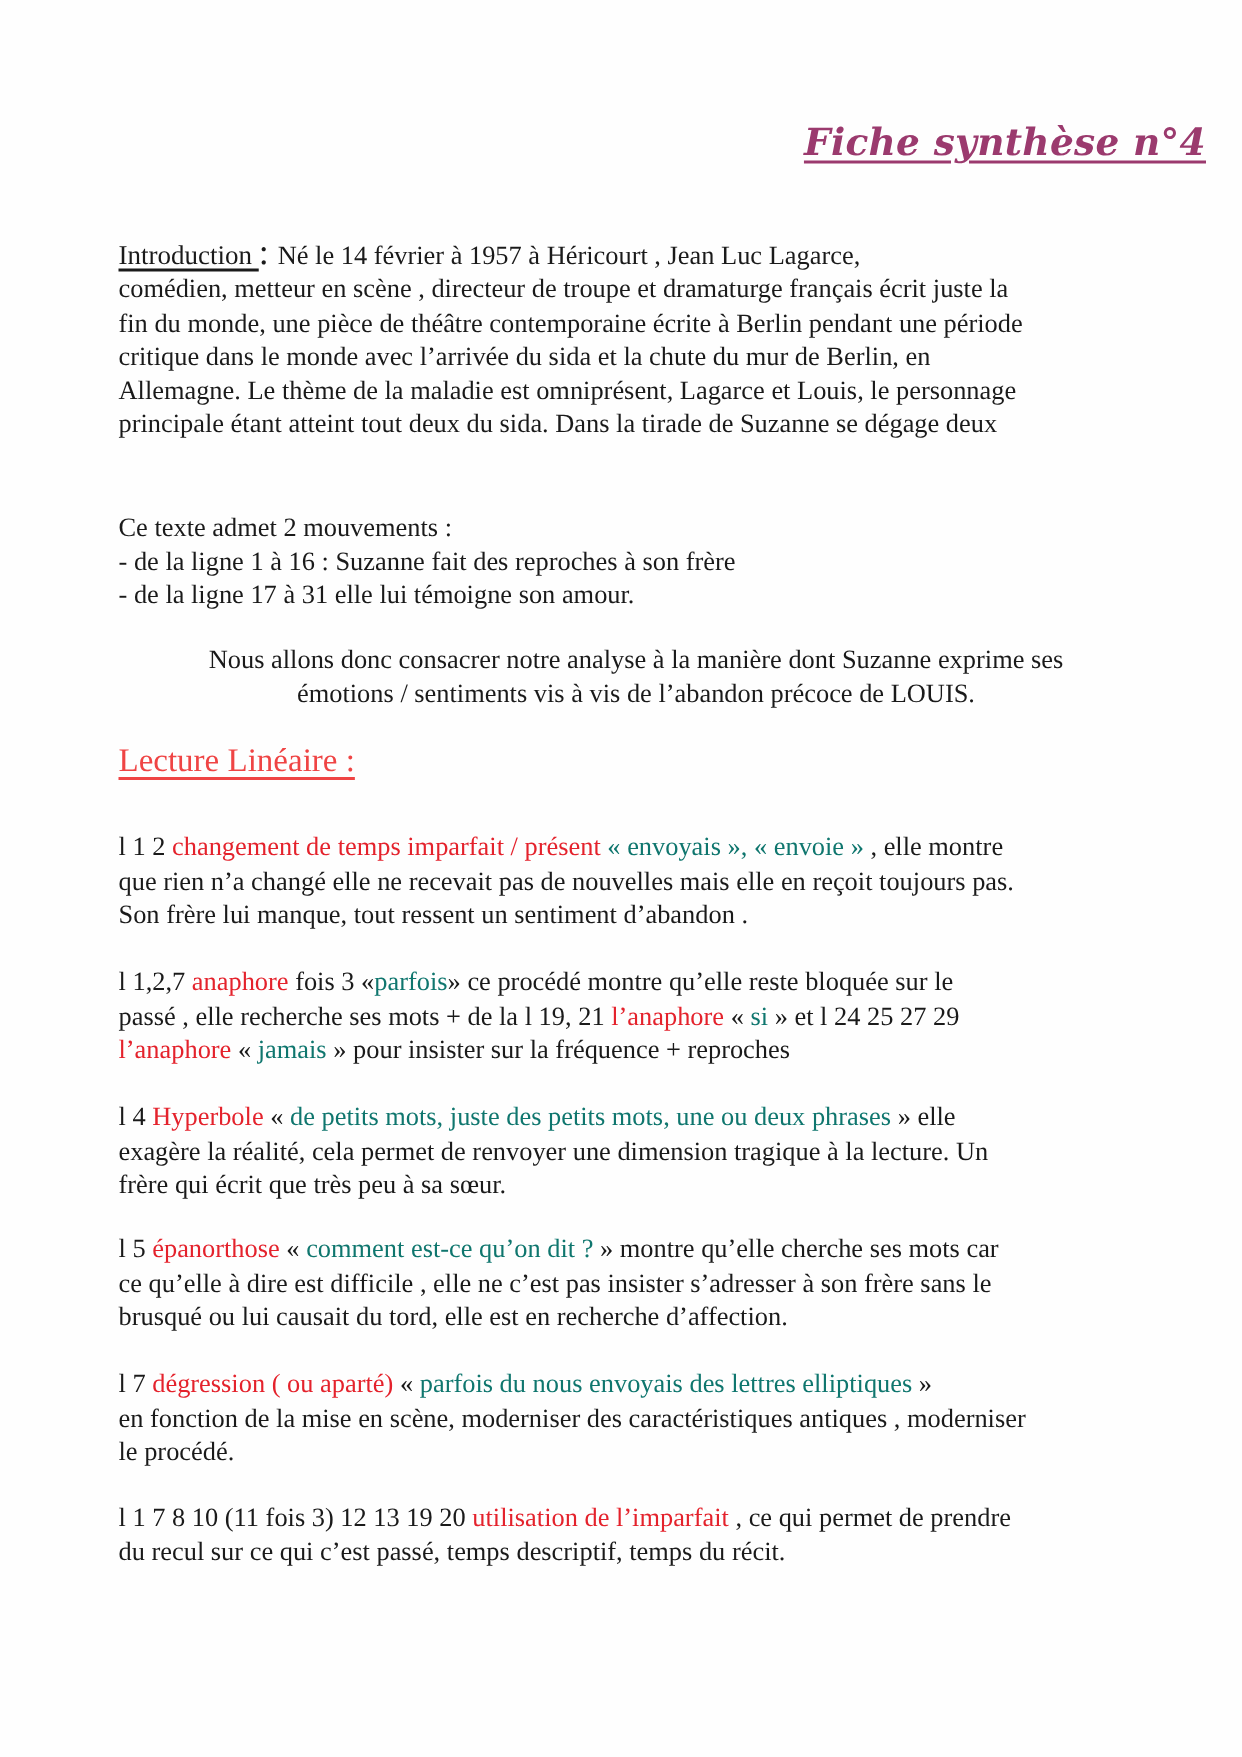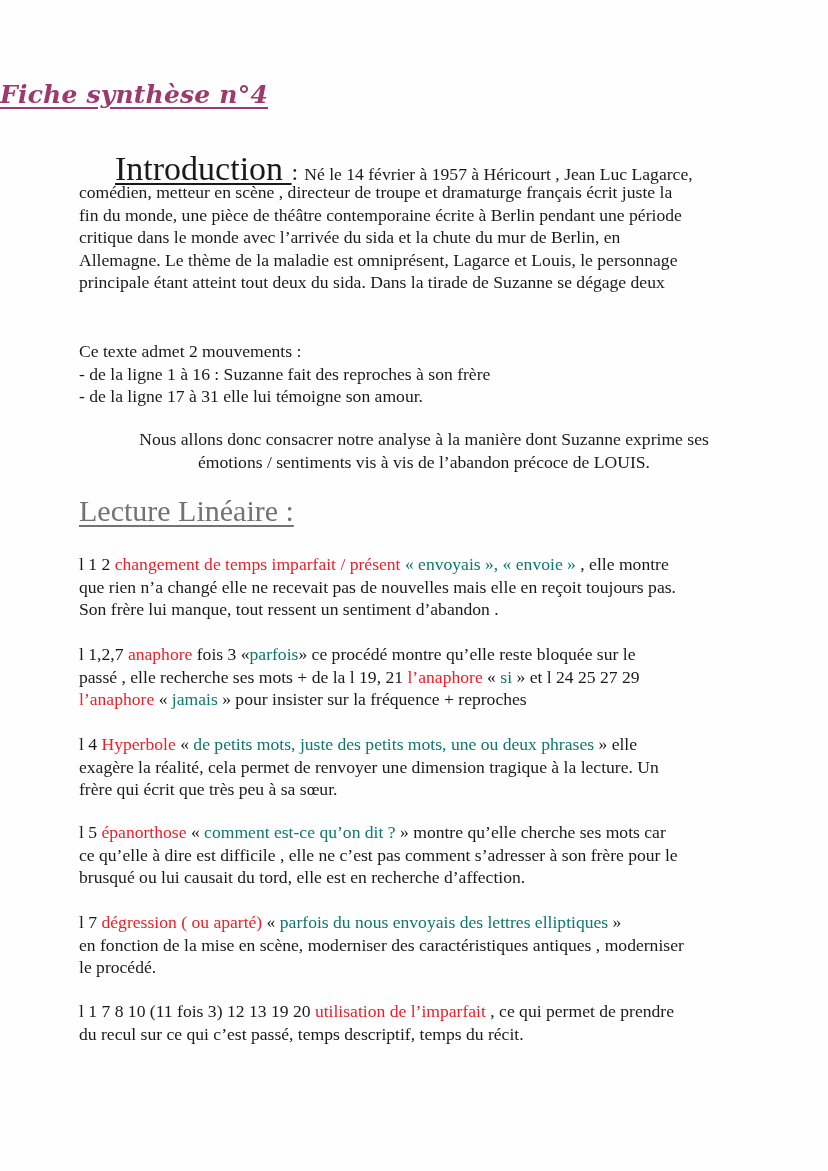--- a/index.html
+++ b/index.html
@@ -2,37 +2,37 @@
 <html><head>
 <meta charset="utf-8">
 <style>
   html, body { margin: 0; padding: 0; background: #ffffff; }
   body { width: 828px; height: 1171px; position: relative; overflow: hidden; }
   .page {
     position: absolute; left: 0; top: 0; width: 828px; height: 1171px;
     background: #fefefe;
   }
   .title {
-    position: absolute; left: 0; top: 80px; width: 804px; text-align: left;
+    position: absolute; left: 0; top: 80px; width: 804px; text-align: right;
     font-family: "DejaVu Serif", serif; font-style: italic; font-weight: bold;
     font-size: 25px; color: #9b3a6e; letter-spacing: 0.2px;
   }
   .title span { text-decoration: underline; text-decoration-thickness: 2px; text-underline-offset: 4px; }
   .body {
     position: absolute; left: 79px; width: 690px;
     font-family: "Liberation Serif", serif; font-size: 17.6px; line-height: 22.5px;
     color: #1a1a1a; white-space: nowrap;
   }
   .line { display: block; height: 22.5px; }
   .heading-big {
-    font-size: 34px; text-decoration: underline; text-decoration-thickness: 1.5px; text-underline-offset: 3px; margin-left: 36px;
+    font-size: 18px; text-decoration: underline; text-decoration-thickness: 1.5px; text-underline-offset: 3px;
   }
   .section-heading {
     position: absolute; left: 79px; top: 494px;
-    font-family: "Liberation Serif", serif; font-size: 30px; color: #737373;
+    font-family: "Liberation Serif", serif; font-size: 22px; color: #ef4444;
     text-decoration: underline; text-decoration-thickness: 1.5px; text-underline-offset: 4px;
   }
   .red { color: #e4222c; margin-top: 46px; }
   .blue { color: #0f766e; }
 </style>
 </head>
 <body>
 
 <div class="page">
 
@@ -75,21 +75,21 @@
   </div>
 
   <div class="body" style="top:733px;">
     <span class="line"><span>l 4 </span><span class="red">Hyperbole</span><span> « </span><span class="blue">de petits mots, juste des petits mots, une ou deux phrases</span><span> » elle</span></span>
     <span class="line">exagère la réalité, cela permet de renvoyer une dimension tragique à la lecture. Un</span>
     <span class="line">frère qui écrit que très peu à sa sœur.</span>
   </div>
 
   <div class="body" style="top:821px;">
     <span class="line"><span>l 5  </span><span class="red">épanorthose</span><span>  « </span><span class="blue">comment est-ce qu’on dit ?</span><span> » montre qu’elle cherche ses mots car</span></span>
-    <span class="line">ce qu’elle à dire est difficile , elle ne c’est pas comment s’adresser à son frère pour le</span>
+    <span class="line">ce qu’elle à dire est difficile , elle ne c’est pas insister s’adresser à son frère sans le</span>
     <span class="line">brusqué ou lui causait du tord, elle est en recherche d’affection.</span>
   </div>
 
   <div class="body" style="top:911px;">
     <span class="line"><span>l 7 </span><span class="red">dégression ( ou aparté)</span><span> « </span><span class="blue">parfois du nous envoyais des lettres elliptiques</span><span> »</span></span>
     <span class="line">en fonction de la mise en scène, moderniser des caractéristiques antiques , moderniser</span>
     <span class="line">le procédé.</span>
   </div>
 
   <div class="body" style="top:1000px;">

